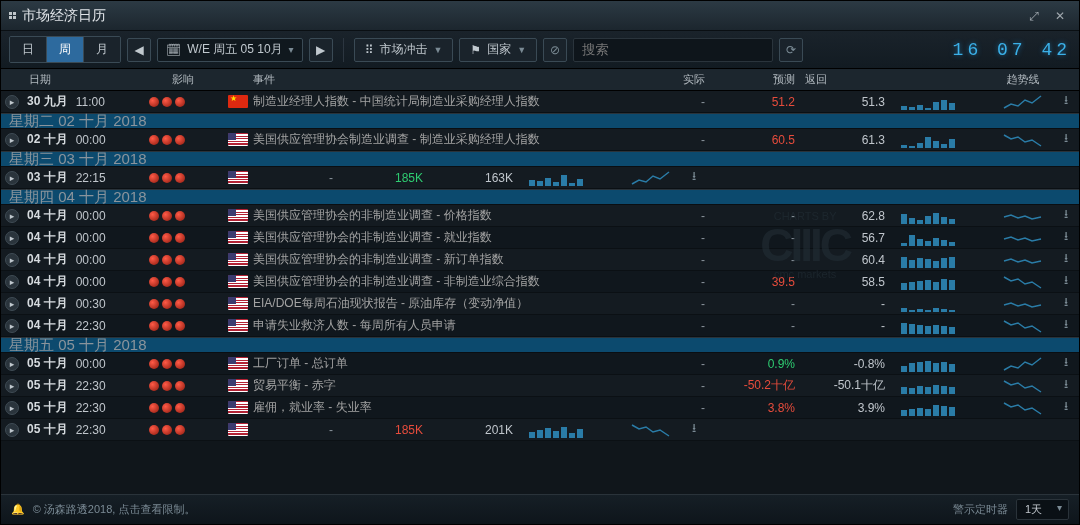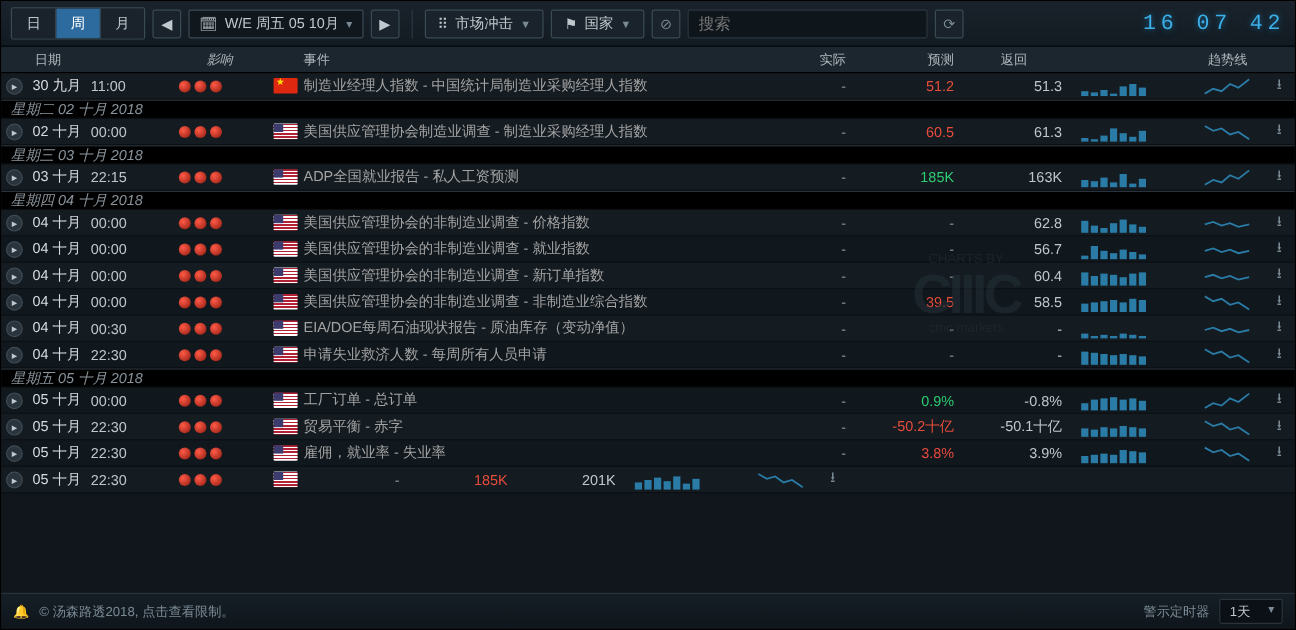--- a/index.html
+++ b/index.html
@@ -65,54 +65,54 @@
     height: 22px;
     display:flex;
     align-items:center;
     background:#1c262e;
     border-bottom:1px solid #000;
     font-size:11px;
     color:#b0b8be;
   }
   .col-exp { width:22px; }
   .col-date { width:120px; padding-left:6px; }
-  .col-impact { width:80px; text-align:center;font-style:italic; }
+  .col-impact { width:80px; text-align:center; }
   .col-flag { width:30px; }
   .col-event { flex:1; }
   .col-actual { width:90px; text-align:right; padding-right:10px; }
-  .col-prior { width:90px; text-align:center; padding-right:10px; }
+  .col-prior { width:90px; text-align:left; padding-right:10px; }
   .col-chart { width:98px; text-align:center; }
   .col-trend { width:60px; text-align:center; }
   .col-dl { width:26px; }
 
   
   .body { flex:1; overflow-y:auto; background:#10161b; }
   .grouprow {
     height:16px;
-    background:#000000;
+    background:#0c4a6e;
     border-top:1px solid #2a333a;
     border-bottom:1px solid #0a0e12;
-    font-size:12px;
+    font-size:15px;
     color:#8a949c;
     padding-left:8px;
-    display:flex; align-items:center;font-style:italic;
+    display:flex; align-items:center;
   }
   .datarow {
     height:22px;
     display:flex;
     align-items:center;
     background:#141b21;
     border-bottom:1px solid #0b1014;
     font-size:12px;
   }
   .datarow:nth-child(even){ background:#10171d; }
   .expbtn { width:22px; display:flex; align-items:center; justify-content:center; }
   .expbtn .circ { width:14px; height:14px; border-radius:50%; background:#2a343c; border:1px solid #3f4b54; display:flex; align-items:center; justify-content:center; color:#c0c8ce; font-size:9px; cursor:pointer;}
   .datecell { width:120px; display:flex; align-items:center; gap:8px; padding-left:4px; }
-  .datecell .d { color:#d6dbdf; font-weight:normal; }
+  .datecell .d { color:#d6dbdf; font-weight:bold; }
   .datecell .t { color:#c0c6cc; }
   .impactcell { width:80px; display:flex; gap:3px; justify-content:flex-start; padding-left:6px;}
   .dot { width:10px; height:10px; border-radius:50%; }
   .dot.red { background: radial-gradient(circle at 35% 35%, #ff5a47, #8b1a0e); }
   .flagcell { width:30px; display:flex; align-items:center; justify-content:center; }
   .flag { width:20px; height:13px; border-radius:1px; position:relative; overflow:hidden; }
   .flag.cn { background:#de2910; }
   .flag.cn::after { content:"★"; position:absolute; left:2px; top:-1px; color:#ffde00; font-size:8px; }
   .flag.us { background: repeating-linear-gradient(#b22234 0 1.3px,#fff 1.3px 2.6px); }
   .flag.us::before { content:""; position:absolute; left:0; top:0; width:8px; height:7px; background:#3c3b6e; }
@@ -145,20 +145,32 @@
 
   
   .watermark { position:absolute; right:230px; top:210px; color:#243038; font-size:11px; opacity:.55; text-align:center; pointer-events:none; }
   .watermark .big { font-size:46px; font-weight:bold; letter-spacing:-3px; line-height:1;}
 </style>
 </head>
 <body>
 
 <div class="window">
 
+  <div class="titlebar">
+    <span class="grid-icon">
+        <span></span>
+        <span></span>
+        <span></span>
+        <span></span>
+      </span>
+    <span class="tlabel">市场经济日历</span>
+    <span class="spacer"></span>
+    <span class="tbtn">⤢</span>
+    <span class="tbtn">✕</span>
+  </div>
 
   <div class="toolbar">
     <div class="seggroup">
       <div class="segbtn">日</div>
       <div class="segbtn active">周</div>
       <div class="segbtn">月</div>
     </div>
     <div class="navbtn">◀</div>
     <div class="datedisp">
       <span>🗓</span>
@@ -282,21 +294,20 @@
           <span class="t">22:15</span>
         </div>
         <div class="impactcell">
           <span class="dot red"></span>
           <span class="dot red"></span>
           <span class="dot red"></span>
         </div>
         <div class="flagcell">
           <span class="flag us"></span>
         </div>
-        <div class="eventcell">ADP全国就业报告 - 私人工资预测</div>
         <div class="actualcell val-none">-</div>
         <div class="actualcell val-green">185K</div>
         <div class="priorcell">163K</div>
         <div class="chartcell">
           <span class="b" style="height:6px"></span>
           <span class="b" style="height:5px"></span>
           <span class="b" style="height:8px"></span>
           <span class="b" style="height:4px"></span>
           <span class="b" style="height:11px"></span>
           <span class="b" style="height:3px"></span>

